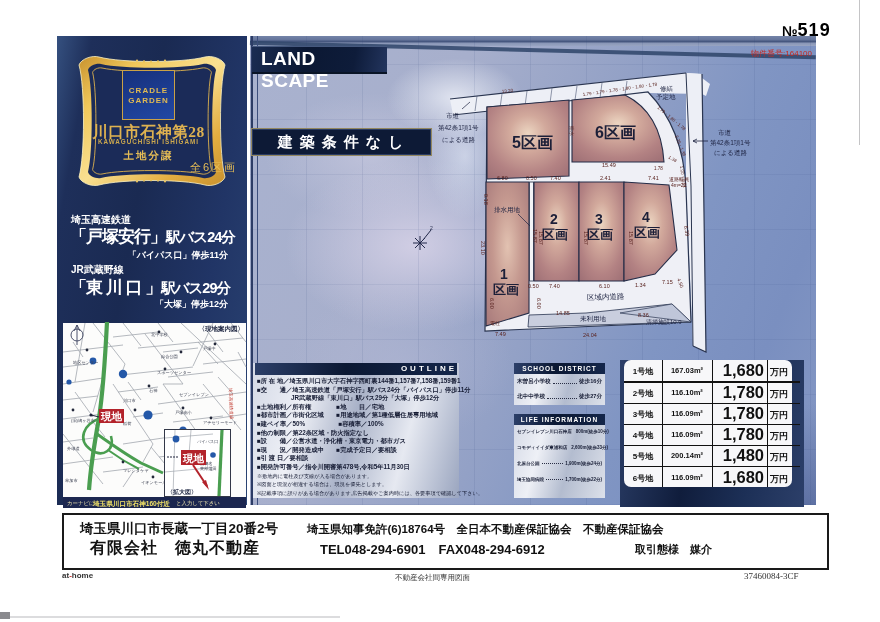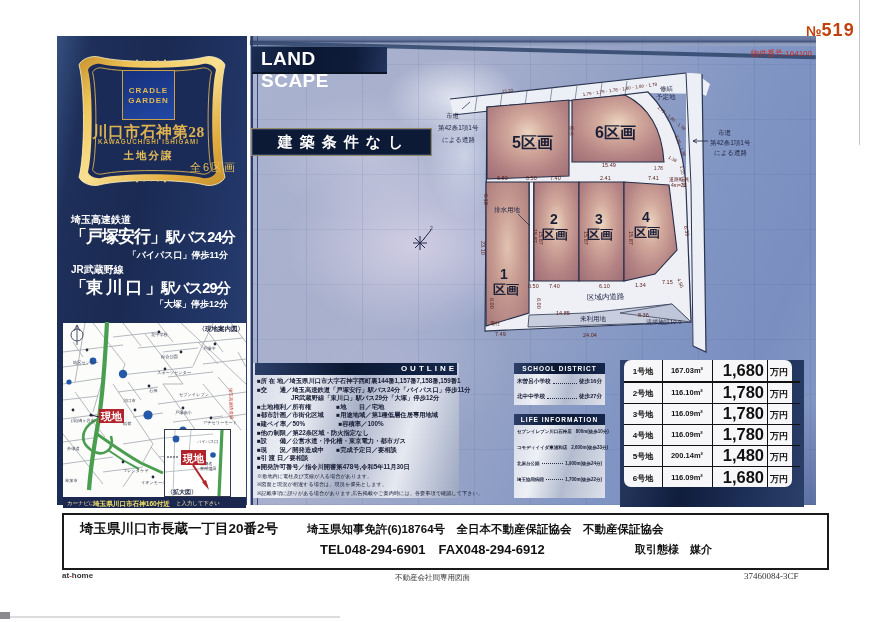--- a/index.html
+++ b/index.html
@@ -6,21 +6,21 @@
   #page{position:relative;width:880px;height:622px;background:#ffffff;overflow:hidden;
         font-family:"Liberation Sans",sans-serif;}
   .abs{position:absolute;}
   .row{display:flex;align-items:flex-end;}
   .dots{flex:1;border-bottom:1px dotted #2a2f45;margin:0 2px 2px 2px;height:1px;}
 </style>
 </head>
 <body>
 <div id="page">
 
-<div class="abs" style="left:806px;top:20px;width:55px;height:18px;color:#c2410c;font-size:14px;font-weight:bold;">№<span style="font-size:18px;letter-spacing:1px;">519</span></div>
+<div class="abs" style="left:782px;top:20px;width:55px;height:18px;color:#000000;font-size:14px;font-weight:bold;">№<span style="font-size:18px;letter-spacing:1px;">519</span></div>
 
 <div class="abs" style="left:859px;top:0px;width:1px;height:145px;background:#c4c4c6;"></div>
 
 <div class="abs" style="left:0px;top:612px;width:10px;height:7px;background:#8a8a8e;"></div>
 <div class="abs" style="left:10px;top:616px;width:330px;height:2px;background:#dcdcde;"></div>
 
 <div class="abs" style="left:250px;top:36px;width:566px;height:469px;
   background:
     radial-gradient(ellipse 95px 55px at 205px 62px, rgba(248,250,255,0.7), rgba(255,255,255,0) 72%),
     radial-gradient(ellipse 200px 150px at 560px 480px, rgba(47,66,124,0.5), rgba(47,66,124,0) 75%),
@@ -505,20 +505,21 @@
     <div class="abs" style="left:143px;top:0;width:1.2px;height:127px;background:#111;"></div>
   </div>
 </div>
 
 <div class="abs" style="left:62px;top:513px;width:763px;height:53px;background:#fff;border:2px solid #1a1a1a;">
 
   <div class="abs" style="left:16px;top:5px;color:#111;font-size:13.5px;font-weight:bold;">埼玉県川口市長蔵一丁目20番2号</div>
 
   <div class="abs" style="left:243px;top:7px;color:#111;font-size:11.5px;font-weight:bold;">埼玉県知事免許(6)18764号　全日本不動産保証協会　不動産保証協会</div>
 
+  <div class="abs" style="left:26px;top:23px;color:#111;font-size:16px;font-weight:bold;letter-spacing:1px;">有限会社　徳丸不動産</div>
 
   <div class="abs" style="left:256px;top:26px;color:#111;font-size:13px;font-weight:bold;">TEL048-294-6901　FAX048-294-6912</div>
 
   <div class="abs" style="left:571px;top:27px;color:#111;font-size:11px;font-weight:bold;">取引態様　媒介</div>
 </div>
 
 <div class="abs" style="left:62px;top:571px;color:#333;font-size:8px;font-weight:bold;">at<span style="color:#cc2222;">-</span>home</div>
 
 <div class="abs" style="left:395px;top:573px;color:#333;font-size:7.5px;">不動産会社間専用図面</div>
 

